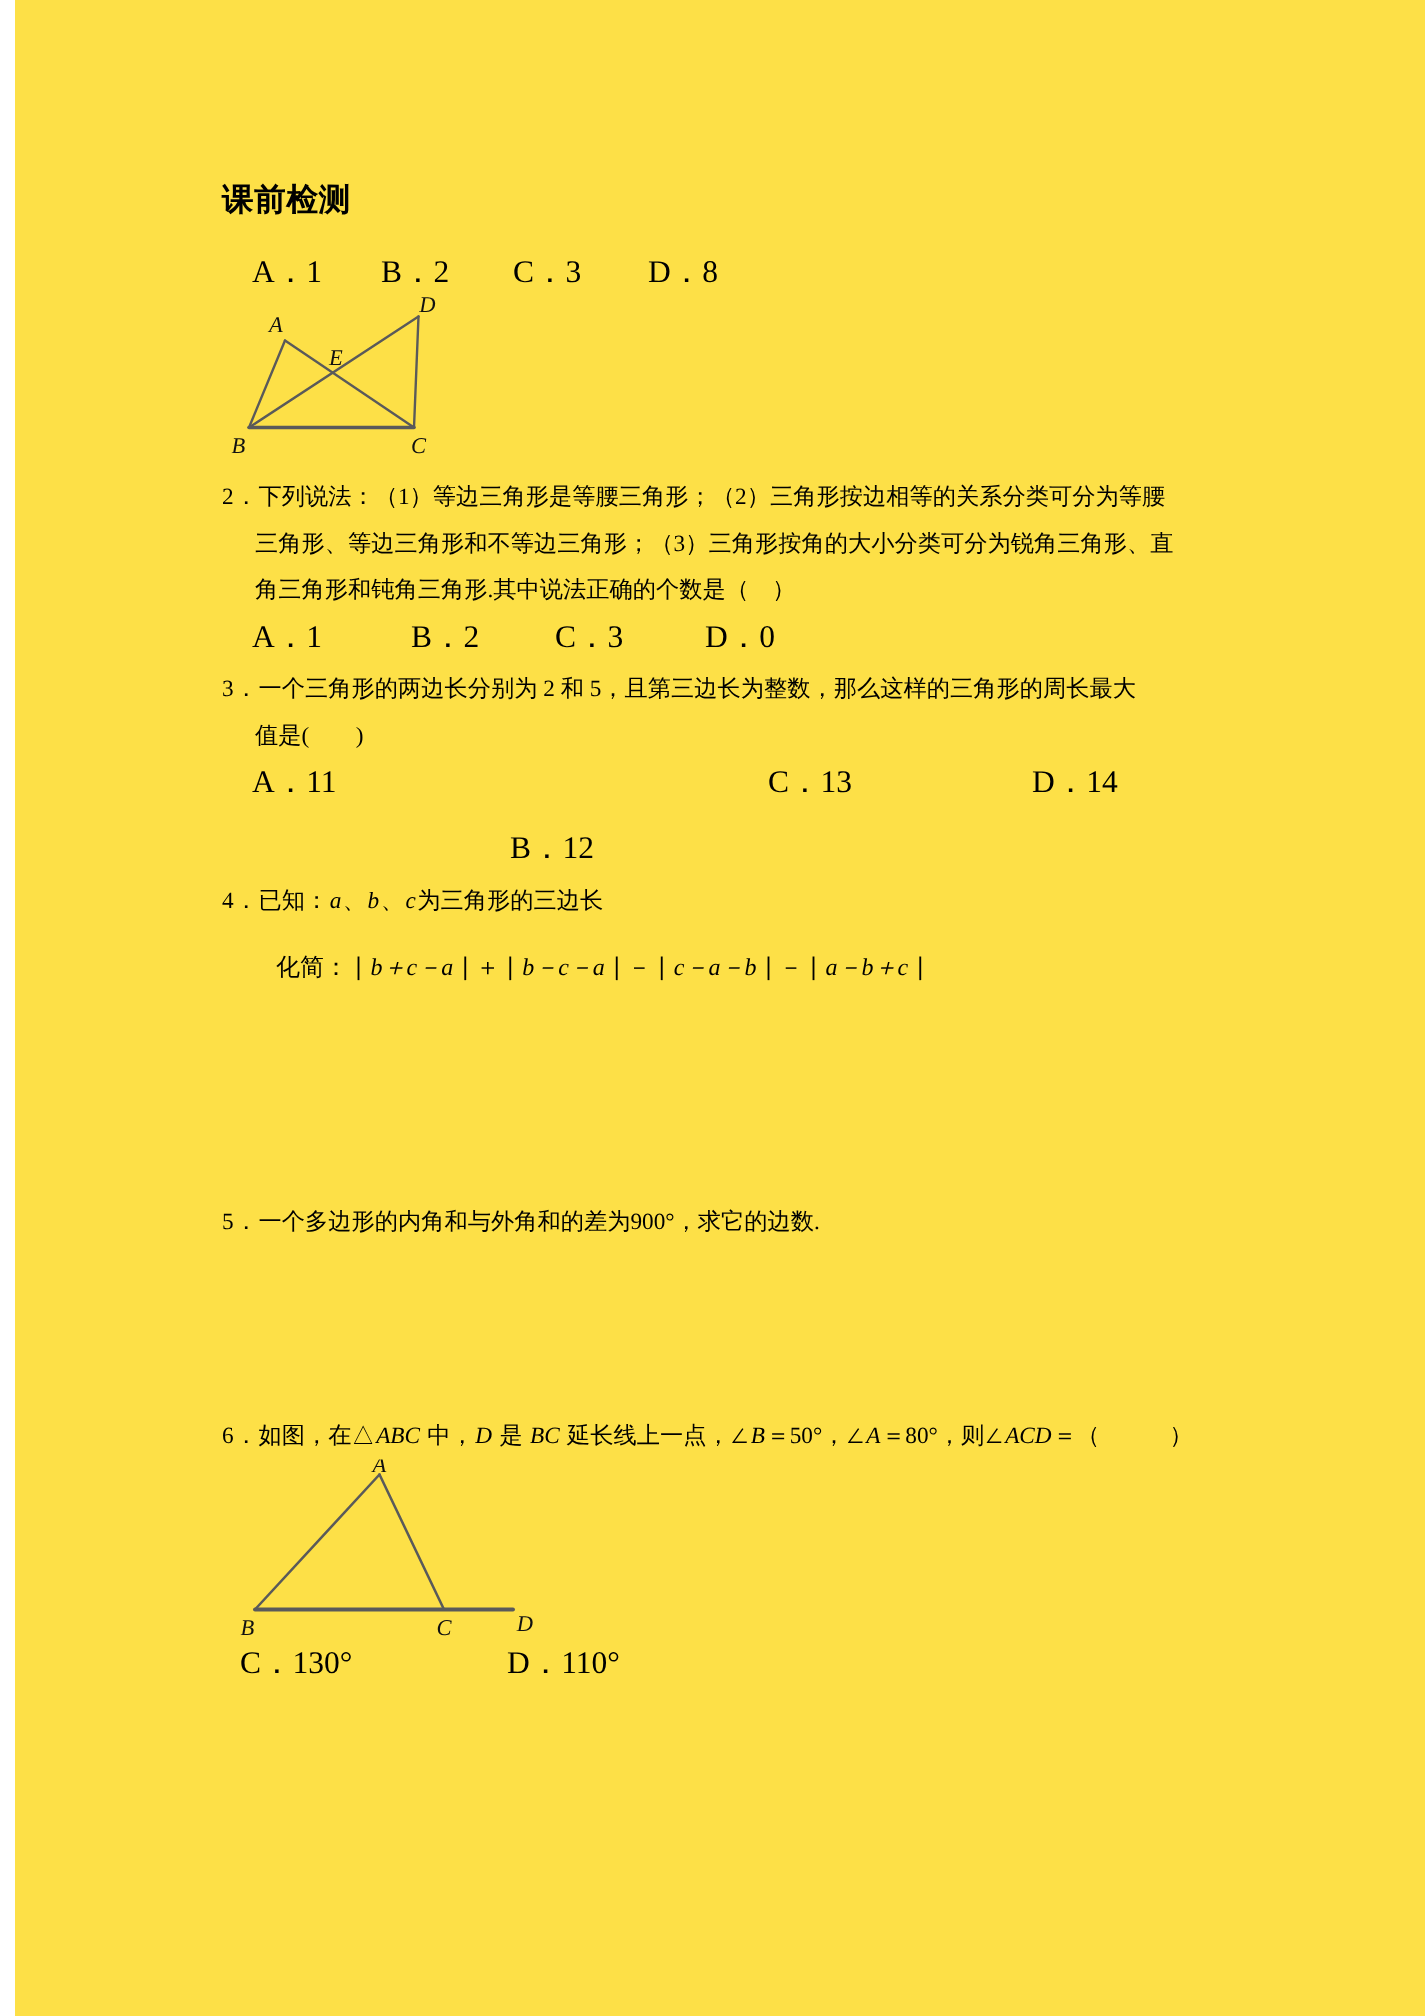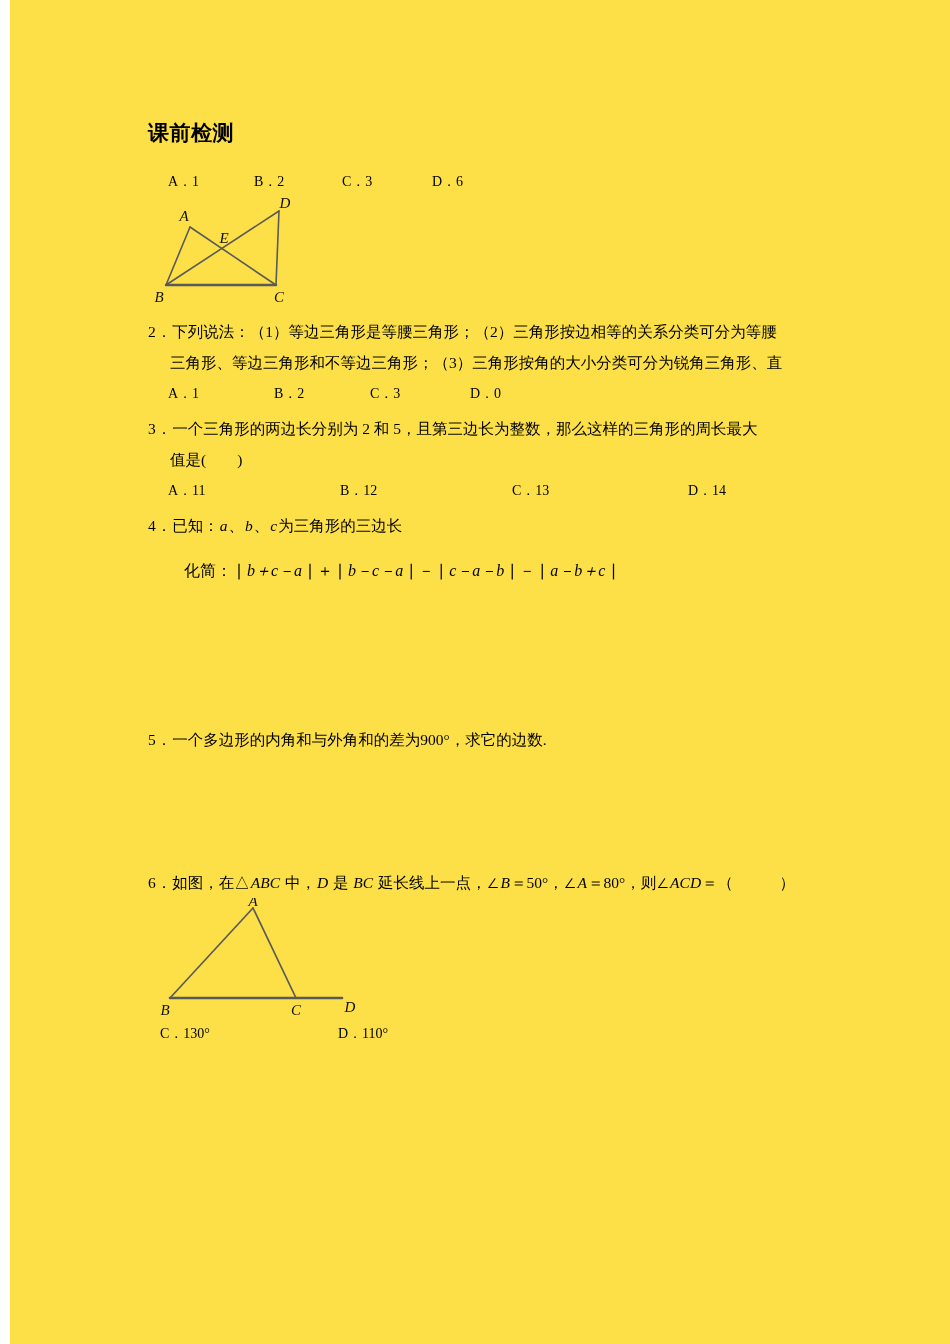--- a/index.html
+++ b/index.html
@@ -50,34 +50,34 @@
   }
   .indent-1 {
     padding-left: 22px;
   }
   .italic-var {
     font-style: italic;
     font-family: "Liberation Serif", serif;
     padding: 0 1px;
   }
   .options {
-    font-size: 14px;
+    font-size: 21px;
     line-height: 31px;
     margin: 0;
     padding-left: 20px;
     display: flex;
   }
   .opt {
     white-space: nowrap;
   }
   .opt-sp-a { width: 86px; }
   .opt-sp-b { width: 88px; }
   .opt-sp-c { width: 90px; }
   .opt-w-wide-a { width: 172px; }
-  .opt-w-wide-b { width: 172px; }
+  .opt-w-wide-b { width: 172px; margin-top: 44px; }
   .opt-w-wide-c { width: 176px; }
   .opt-w-q6-a { width: 170px; }
   .opt-w-q6-b { width: 173px; }
   .opt-w-q6-c { width: 178px; }
   .opt-q2-a { width: 106px; }
   .opt-q2-b { width: 96px; }
   .opt-q2-c { width: 100px; }
   .formula {
     font-size: 16px;
     line-height: 31px;
@@ -110,21 +110,21 @@
 <div class="page">
   <div class="content">
 
     <h1 class="doc-title">课前检测</h1>
 
     <div class="q-block">
       <div class="options">
         <span class="opt opt-sp-a">A．1</span>
         <span class="opt opt-sp-b">B．2</span>
         <span class="opt opt-sp-c">C．3</span>
-        <span class="opt">D．6</span>
+        <span class="opt">D．8</span>
       </div>
       <div class="fig-wrap">
         <svg width="200" height="115" viewBox="0 0 200 115">
           <g stroke="#5a5a5a" stroke-width="1.6" fill="none" stroke-linecap="round">
             <line x1="18" y1="88" x2="42" y2="30"></line>
             <line x1="42" y1="30" x2="128" y2="88"></line>
             <line x1="18" y1="88" x2="131" y2="14"></line>
             <line x1="131" y1="14" x2="128" y2="88"></line>
             <line x1="18" y1="88" x2="128" y2="88" stroke-width="2.4"></line>
           </g>
@@ -133,20 +133,21 @@
           <text class="fig-label" x="131" y="105" text-anchor="middle">C</text>
           <text class="fig-label" x="137" y="11" text-anchor="middle">D</text>
           <text class="fig-label" x="76" y="46" text-anchor="middle">E</text>
         </svg>
       </div>
     </div>
 
     <div class="q-block">
       <p class="q-text"><span class="q-num">2．</span><span>下列说法：（1）等边三角形是等腰三角形；（2）三角形按边相等的关系分类可分为等腰</span></p>
       <p class="q-text indent-1">三角形、等边三角形和不等边三角形；（3）三角形按角的大小分类可分为锐角三角形、直</p>
+      <p class="q-text indent-1">角三角形和钝角三角形.其中说法正确的个数是（　）</p>
       <div class="options">
         <span class="opt opt-q2-a">A．1</span>
         <span class="opt opt-q2-b">B．2</span>
         <span class="opt opt-q2-c">C．3</span>
         <span class="opt">D．0</span>
       </div>
     </div>
 
     <div class="q-block">
       <p class="q-text"><span class="q-num">3．</span><span>一个三角形的两边长分别为 2 和 5，且第三边长为整数，那么这样的三角形的周长最大</span></p>

